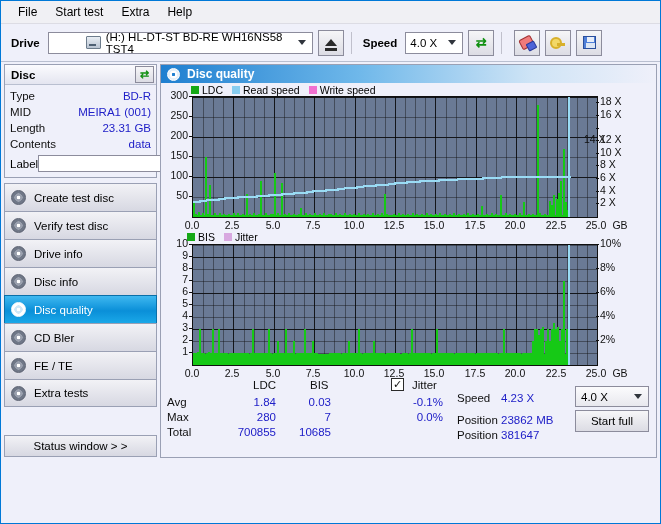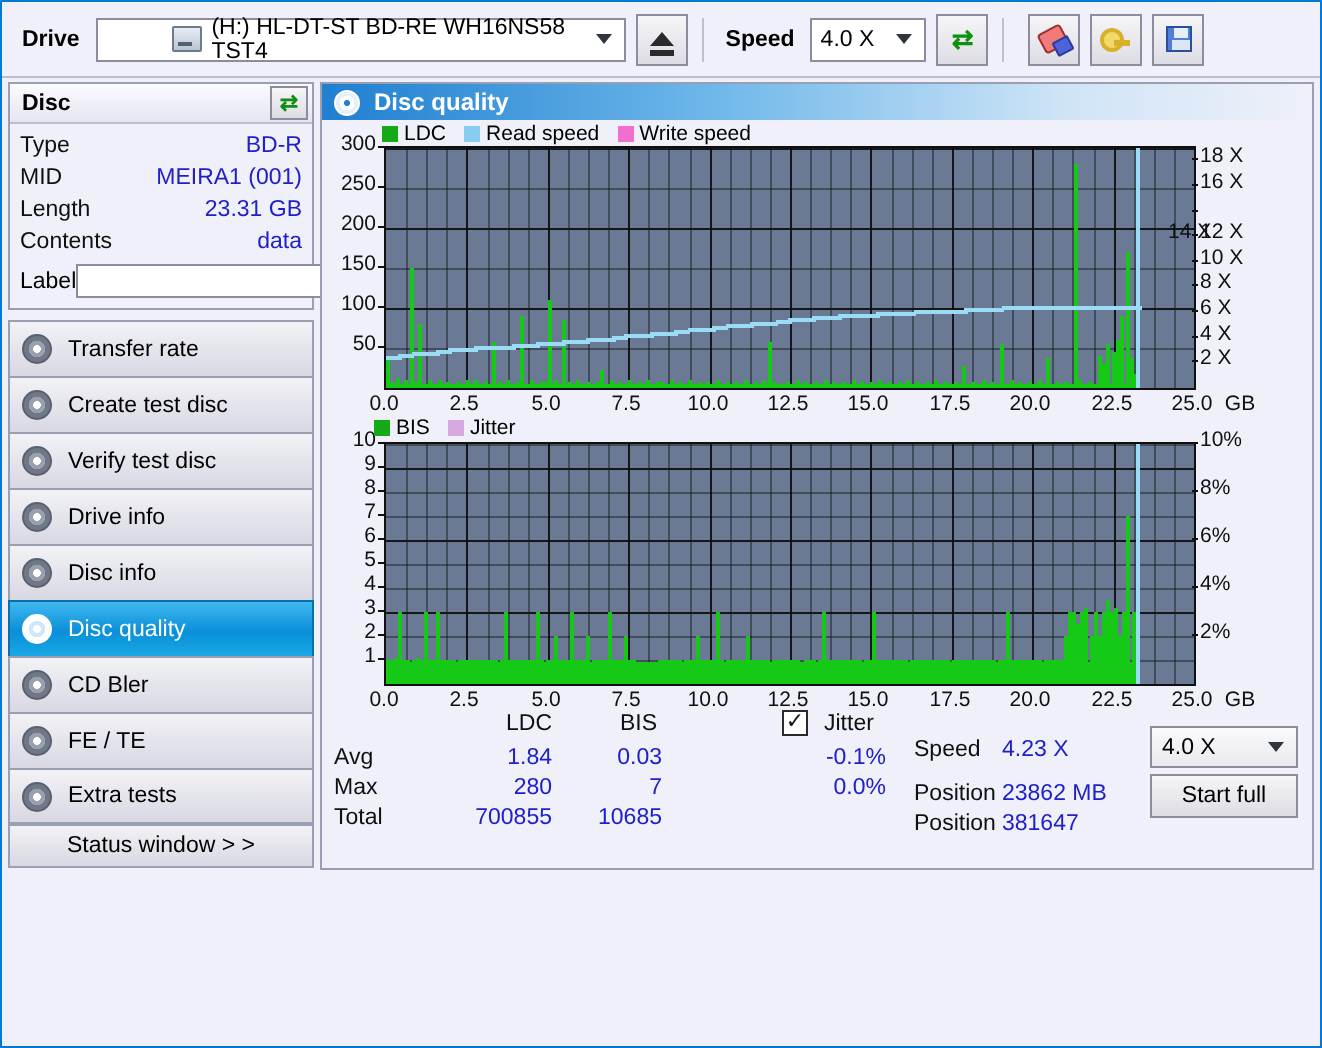--- a/index.html
+++ b/index.html
@@ -379,20 +379,26 @@
   #grip i {
     position: absolute; width: 2px; height: 2px; background: #9aa0b0;
   }
 </style>
 </head>
 <body>
 
 <div id="app">
 
 
+  <div id="menubar">
+    <div class="mi">File</div>
+    <div class="mi">Start test</div>
+    <div class="mi">Extra</div>
+    <div class="mi">Help</div>
+  </div>
 
   <div id="toolbar">
     <div class="tb-label">Drive</div>
     <div class="combo" id="drive-combo">
       <div class="dicon"></div>
       <span>(H:)   HL-DT-ST BD-RE  WH16NS58 TST4</span>
       <span class="caret"></span>
     </div>
     <div class="tbbtn">
         <span class="eject-gl"></span>
@@ -449,24 +455,20 @@
             <span class="k">Label</span>
             <input class="label-input" type="text" value="" style="">
             <span class="cdbtn">
                 <span class="cd-gl"></span>
               </span>
           </div>
         </div>
       </div>
 
       <div id="nav">
-        <div class="navbtn">
-          <span class="nicon"></span>
-          <span>Transfer rate</span>
-        </div>
         <div class="navbtn">
           <span class="nicon"></span>
           <span>Create test disc</span>
         </div>
         <div class="navbtn">
           <span class="nicon"></span>
           <span>Verify test disc</span>
         </div>
         <div class="navbtn">
           <span class="nicon"></span>

